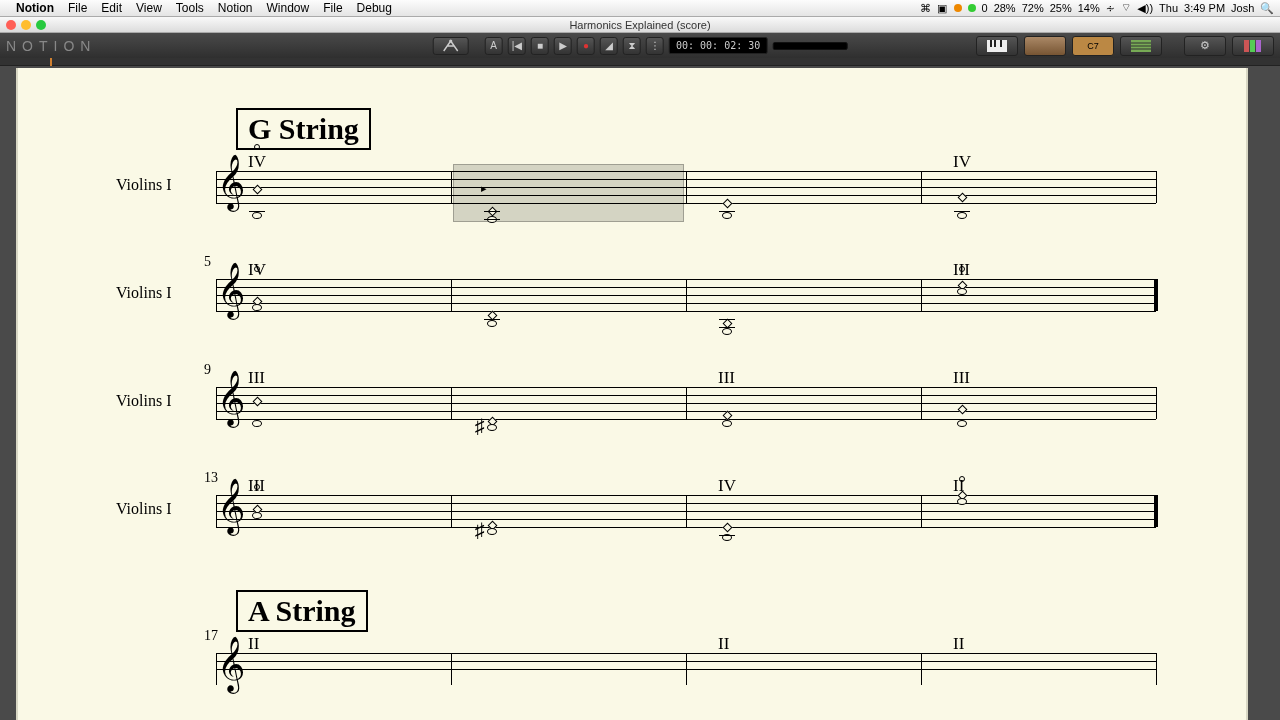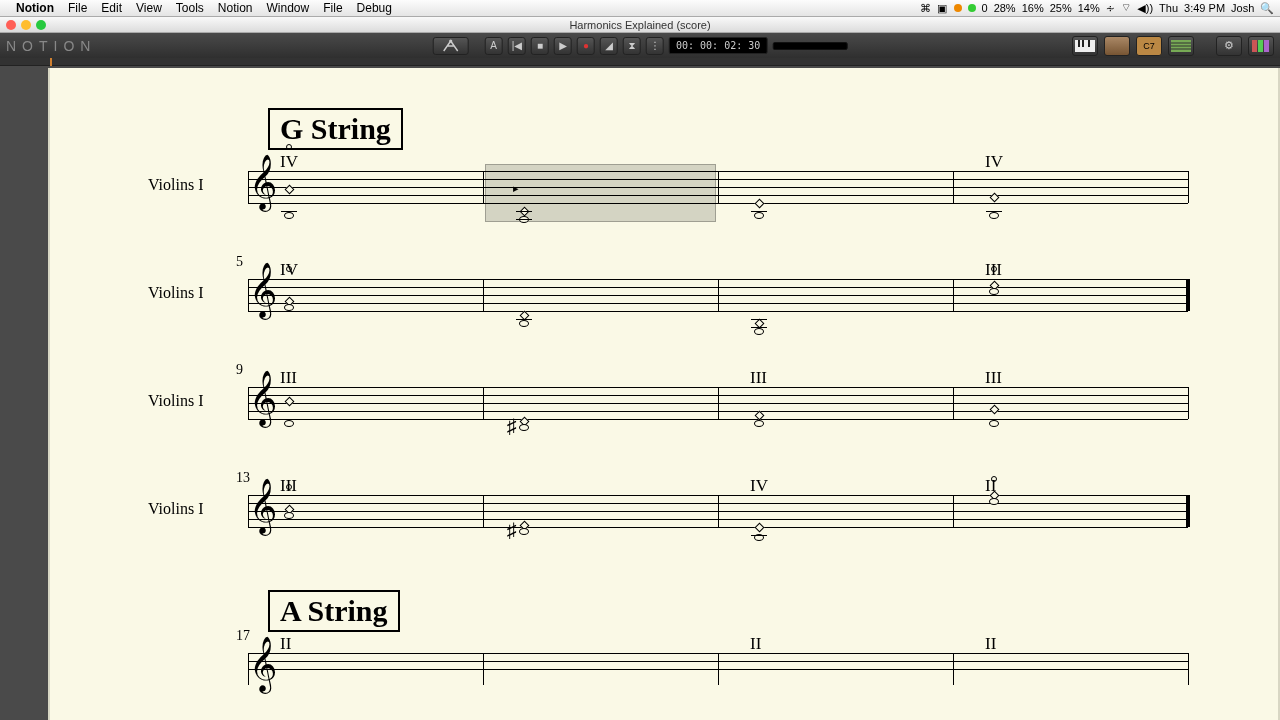--- a/index.html
+++ b/index.html
@@ -23,26 +23,26 @@
 .win-title .title-text { position:absolute; left:50%; transform:translateX(-50%); }
 
 .toolbar { height:25px; background:linear-gradient(#4a4a4a,#2f2f2f); display:flex; align-items:center; color:#ccc; padding:0 6px; }
 .toolbar .brand { letter-spacing:6px; font-size:14px; color:#888; font-weight:300; }
 .toolbar .center { position:absolute; left:50%; transform:translateX(-50%); display:flex; align-items:center; gap:5px; }
 .btn { background:linear-gradient(#555,#333); border:1px solid #222; border-radius:3px; height:18px; min-width:18px; display:flex; align-items:center; justify-content:center; color:#ccc; font-size:10px; padding:0 3px; cursor:pointer; }
 .btn.big{min-width:36px;}
 .timecode { background:#000; color:#ccc; font-family:monospace; font-size:10px; padding:2px 6px; border-radius:2px; border:1px solid #222; }
 .slider { width:75px; height:8px; background:#000; border-radius:2px; border:1px solid #111; position:relative; }
 .toolbar .right { margin-left:auto; display:flex; gap:6px; }
-.tool-icon { width:26px; height:20px; background:linear-gradient(#555,#333); border:1px solid #222; border-radius:3px; display:flex; align-items:center; justify-content:center; cursor:pointer; }
+.tool-icon { width:42px; height:20px; background:linear-gradient(#555,#333); border:1px solid #222; border-radius:3px; display:flex; align-items:center; justify-content:center; cursor:pointer; }
 
 .ruler { height:8px; background:#323232; position:relative; border-bottom:1px solid #222; }
 .ruler .play-head { position:absolute; top:0; left:50px; width:2px; height:8px; background:#d08030; }
 
-.score-wrap { position:absolute; top:66px; left:0; right:0; bottom:0; overflow:hidden; display:flex; justify-content:flex-end; }
+.score-wrap { position:absolute; top:66px; left:0; right:0; bottom:0; overflow:hidden; display:flex; justify-content:flex-start;padding-left:16px; }
 .page { width:1232px; height:900px; background:#faf9e6; margin-top:2px; padding:40px 60px 0 60px; box-shadow:inset 2px 0 0 #d8d7c4, inset -2px 0 0 #d8d7c4; }
 .section-title { font-family:"Times New Roman",serif; font-size:30px; font-weight:bold; border:2px solid #000; display:inline-block; padding:2px 10px; margin-left:160px; margin-bottom:8px; }
 .system { position:relative; margin-bottom:28px; height:80px; }
 .system .instr { position:absolute; left:40px; top:18px; font-family:"Times New Roman",serif; font-size:16px; }
 .system .bar-num { position:absolute; left:128px; top:-12px; font-family:"Times New Roman",serif; font-size:14px; }
 .staff-container { position:absolute; left:140px; top:8px; width:940px; height:60px; }
 .staff { position:absolute; left:0; width:940px; height:32px; top:5px; }
 .staff-line { position:absolute; left:0; right:0; height:1px; background:#000; }
 .barline { position:absolute; top:5px; height:32px; width:1px; background:#000; }
 .clef { position:absolute; left:1px; top:-8px; font-size:48px; font-family:serif; line-height:48px; }
@@ -70,21 +70,21 @@
   <span class="menu-item">File</span>
   <span class="menu-item">Debug</span>
   <span class="spacer"></span>
   <div class="status">
     <span>⌘</span>
     <span>▣</span>
     <span class="dot orange"></span>
     <span class="dot green"></span>
     <span>0</span>
     <span>28%</span>
-    <span>16%</span>
+    <span>72%</span>
     <span>25%</span>
     <span>14%</span>
     <span>∻</span>
     <span>⌔</span>
     <span>◀))</span>
     <span>Thu</span>
     <span>3:49 PM</span>
     <span>Josh</span>
     <span>🔍</span>
   </div>

